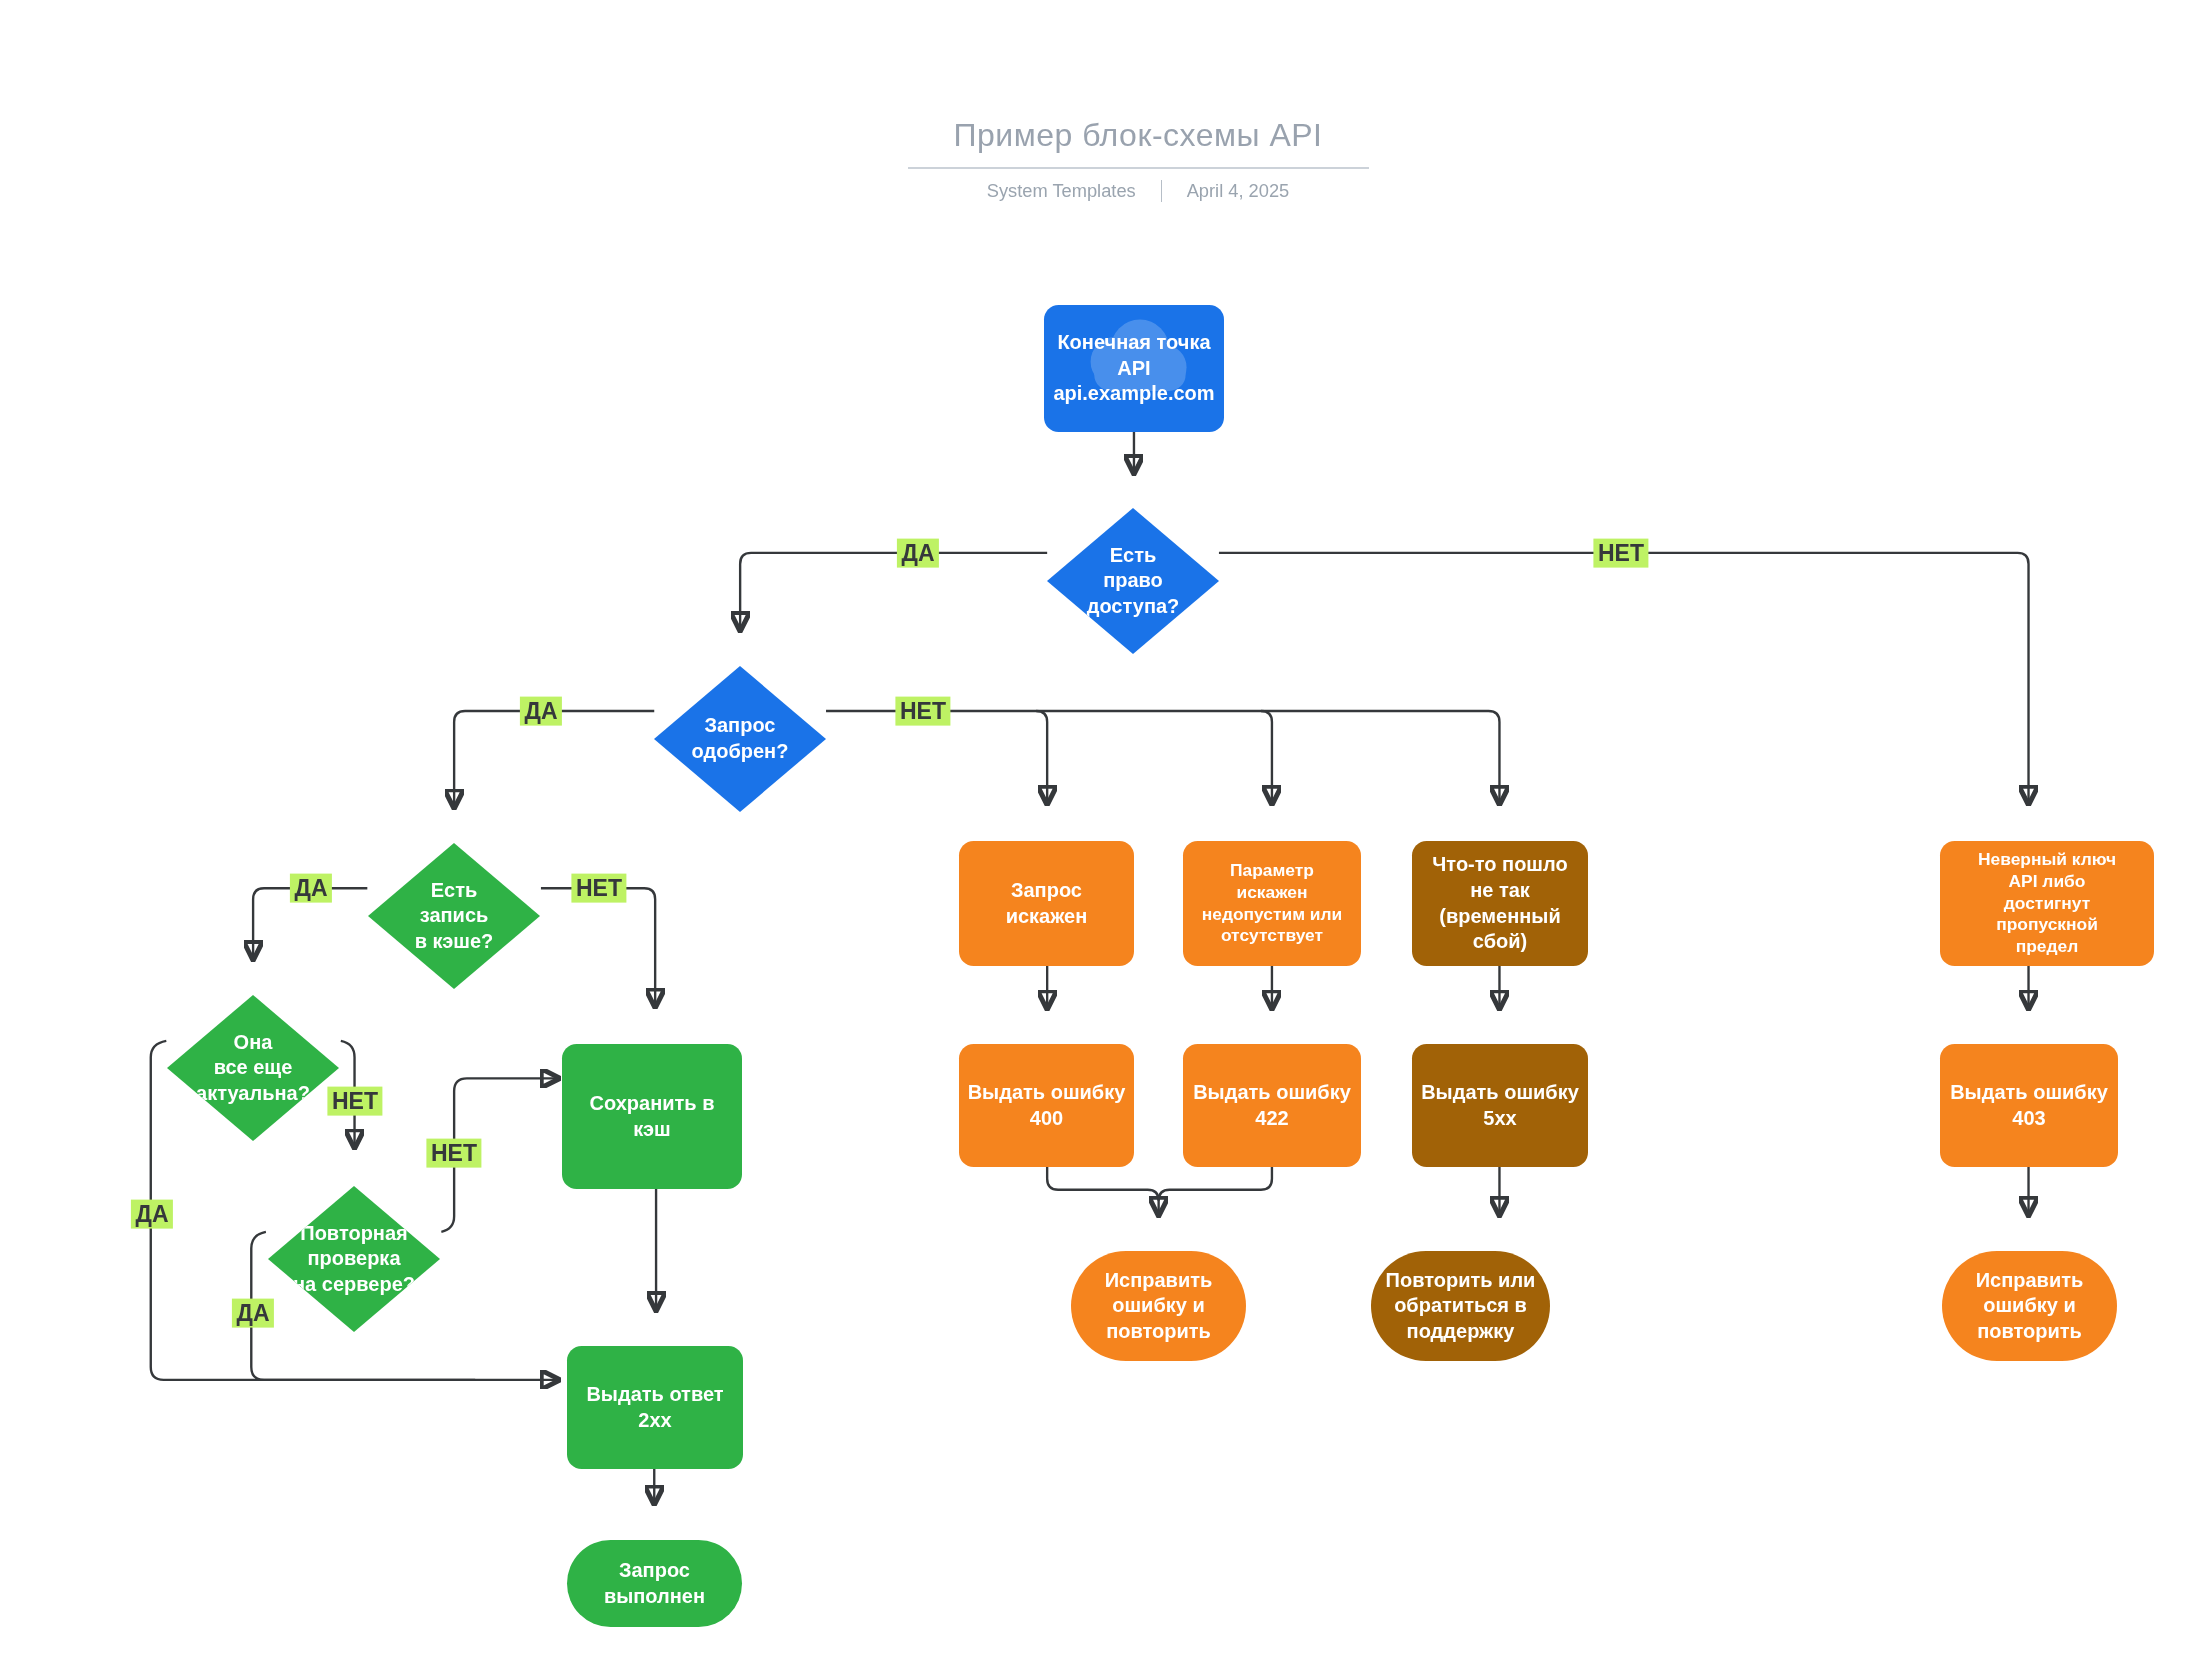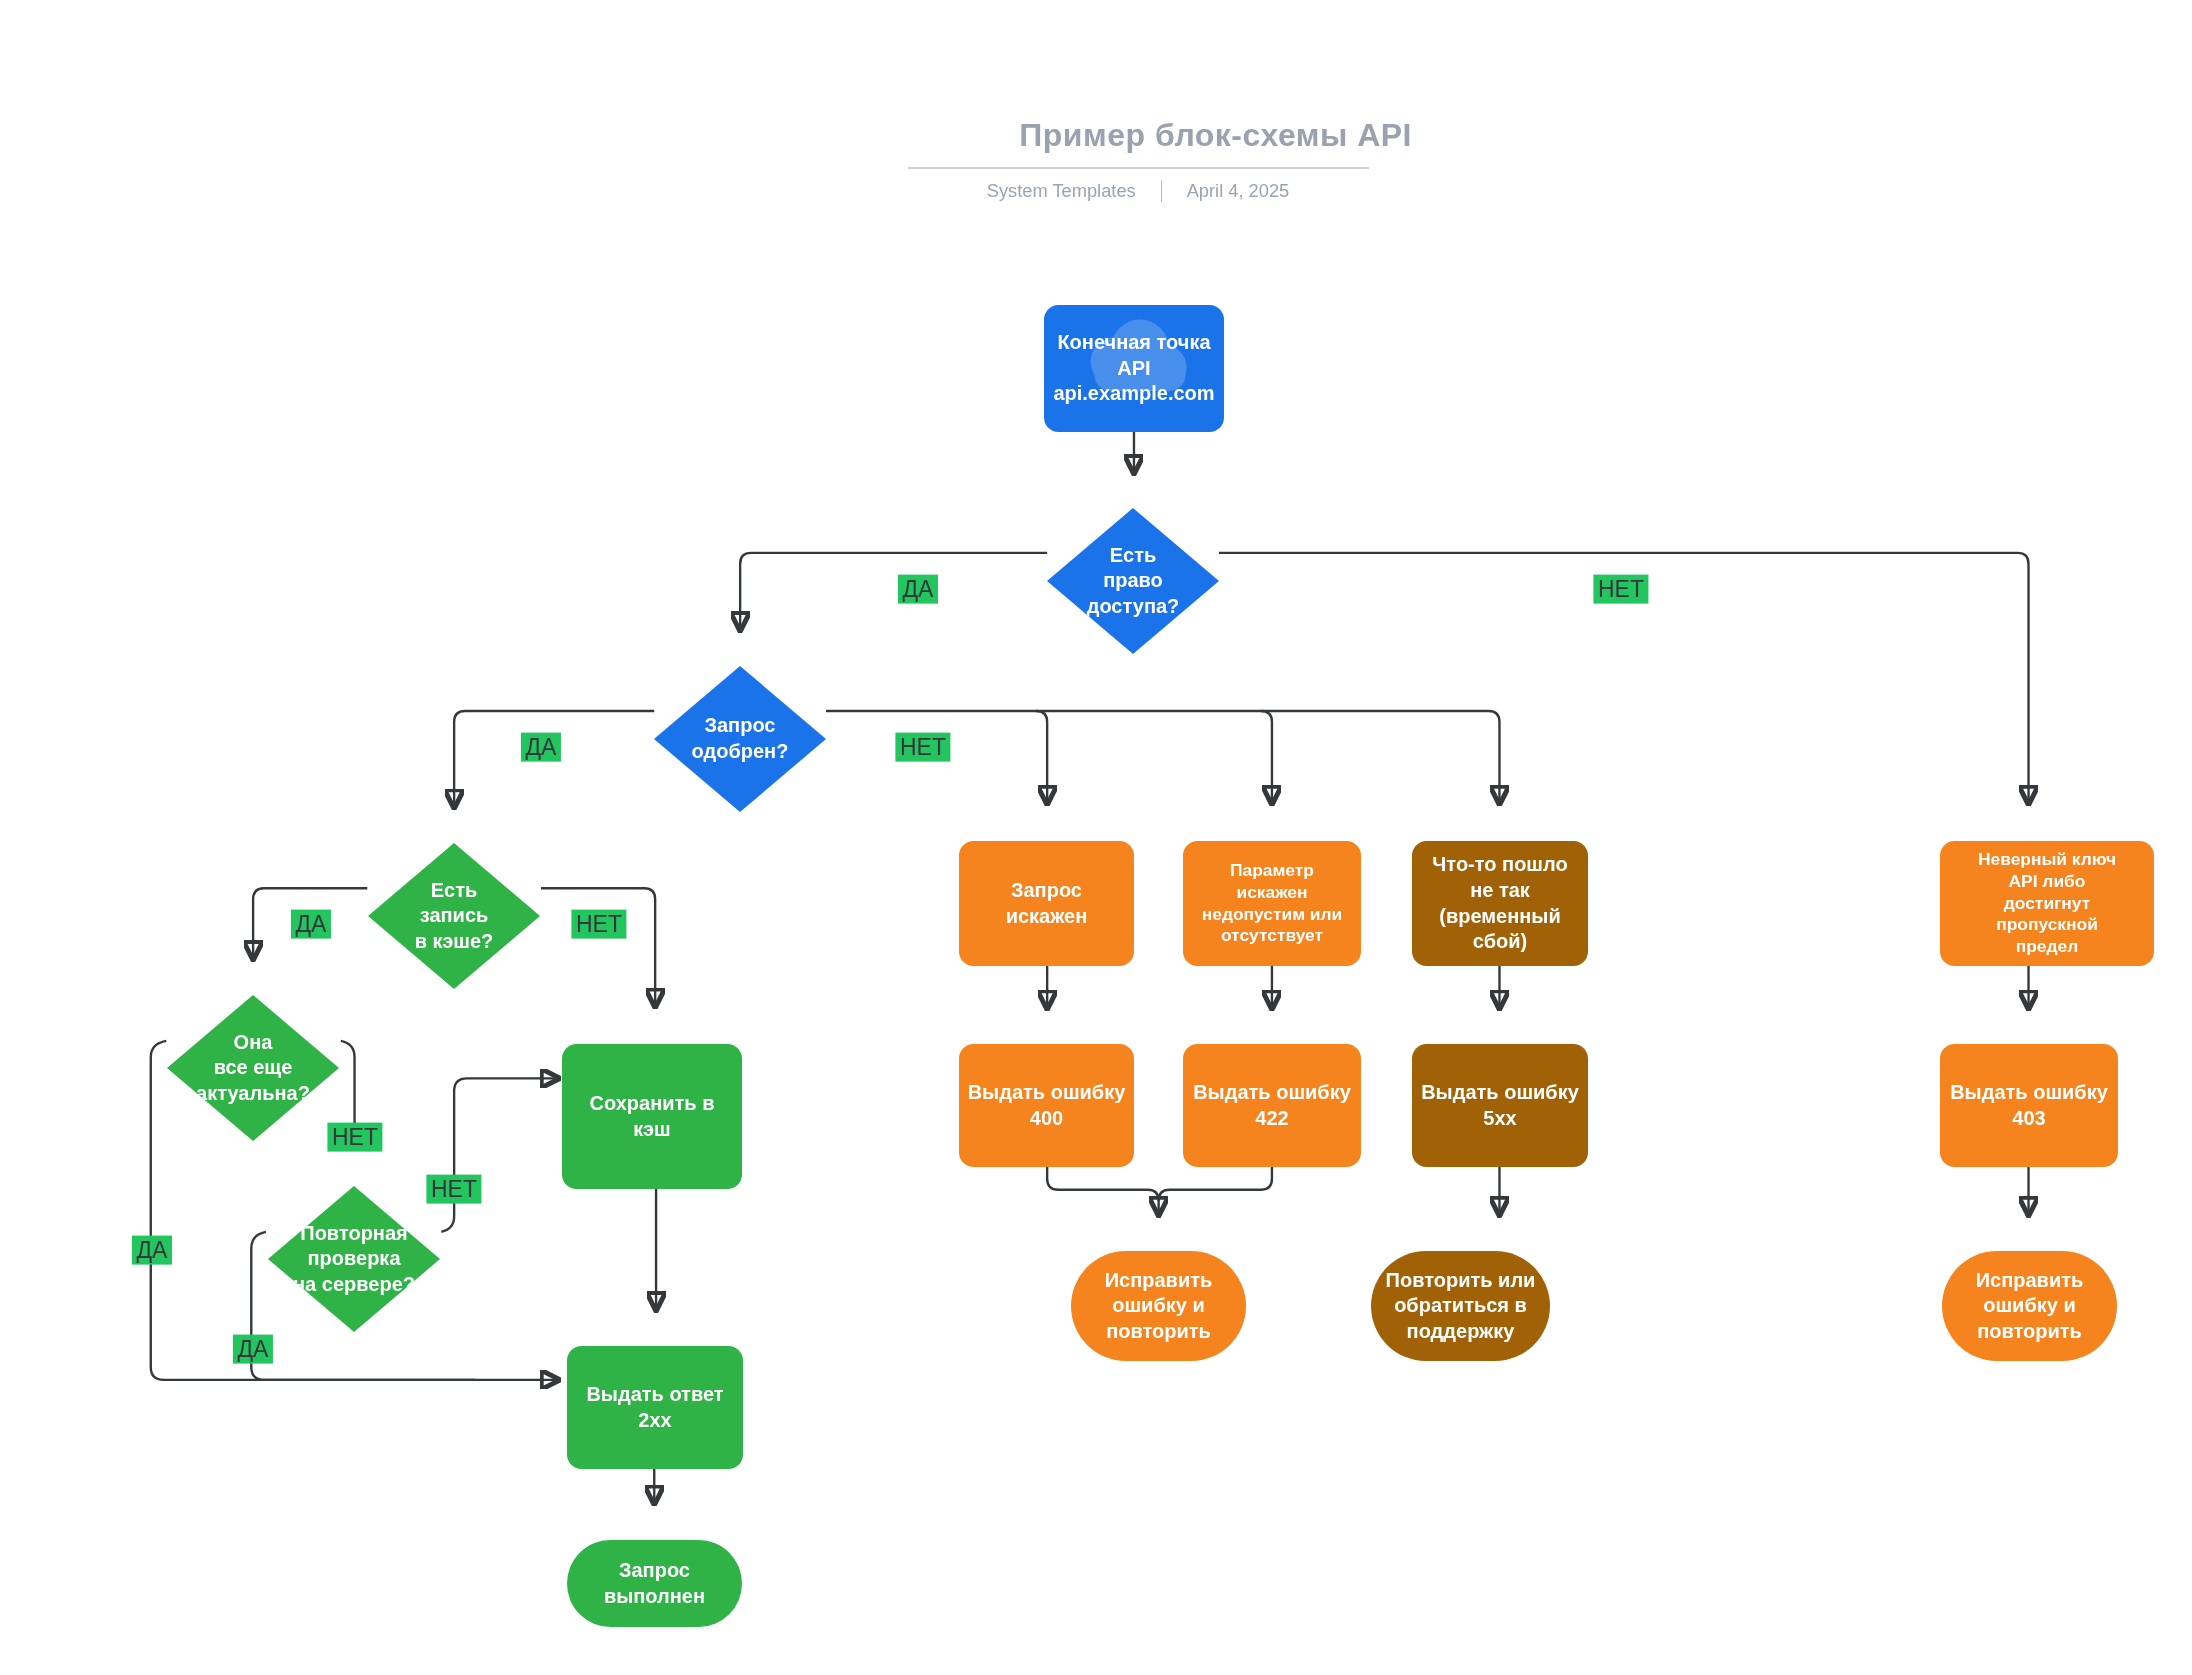--- a/index.html
+++ b/index.html
@@ -1,42 +1,42 @@
 <!DOCTYPE html>
 <html style="font-size:14.6px"><head>
 <meta charset="utf-8">
 <style>
   html,body{margin:0;padding:0;background:#ffffff;}
   .canvas{position:relative;width:2193px;height:1676px;background:#ffffff;overflow:hidden;
           font-family:"Liberation Sans", sans-serif;}
 
   
   .hdr{position:absolute;left:864px;top:117px;width:548px;text-align:center;}
-  .title{font-size:32px;font-weight:700;color:#99a2ae;letter-spacing:0.5px;text-align:right;}
+  .title{font-size:32px;font-weight:400;color:#99a2ae;letter-spacing:0.5px;}
   .title-rule{margin:12.8px auto 0 auto;width:461px;height:1.8px;background:#ccd2d9;}
   .subtitle{margin-top:11px;font-size:18.3px;color:#9aa4af;display:flex;align-items:center;justify-content:center;gap:25px;}
   .subtitle .sep{display:inline-block;width:0.9px;height:22px;background:#b6bec7;}
 
   
   .node{position:absolute;display:flex;align-items:center;justify-content:center;
         color:#ffffff;font-weight:700;text-align:center;margin-top:28px;}
   .ntext{white-space:pre-line;line-height:1.28;font-size:20px;position:relative;z-index:2;}
   .small .ntext{font-size:17.4px;line-height:1.26;}
   .rect{border-radius:14.6px;}
   .stadium{border-radius:55px;}
   .diamond{clip-path:polygon(50% 0,100% 50%,50% 100%,0 50%);}
   .blue{background:#1a73e8;}
   .green{background:#2fb246;}
   .orange{background:#f5841e;}
   .red{background:#a16207;}
   .cloud{position:absolute;left:0;top:0;width:100%;height:100%;z-index:1;}
 
   
-  .elabel{position:absolute;transform:translate(-50%,-50%);background:#22c55e;
-          padding:0.9px 4.6px;font-size:23px;font-weight:400;color:#35383b;z-index:5;margin-top:36px;}
+  .elabel{position:absolute;transform:translate(-50%,-50%);background:#bef264;
+          padding:0.9px 4.6px;font-size:23px;font-weight:700;color:#35383b;z-index:5;}
 
   svg.edges{position:absolute;left:0;top:0;z-index:0;}
   svg.edges path{fill:none;stroke:#35383b;stroke-width:2.6px;}
 </style>
 </head>
 <body>
 
 <div class="canvas">
 
   <svg class="edges" width="2193" height="1676" viewBox="0 0 2400 1834">

